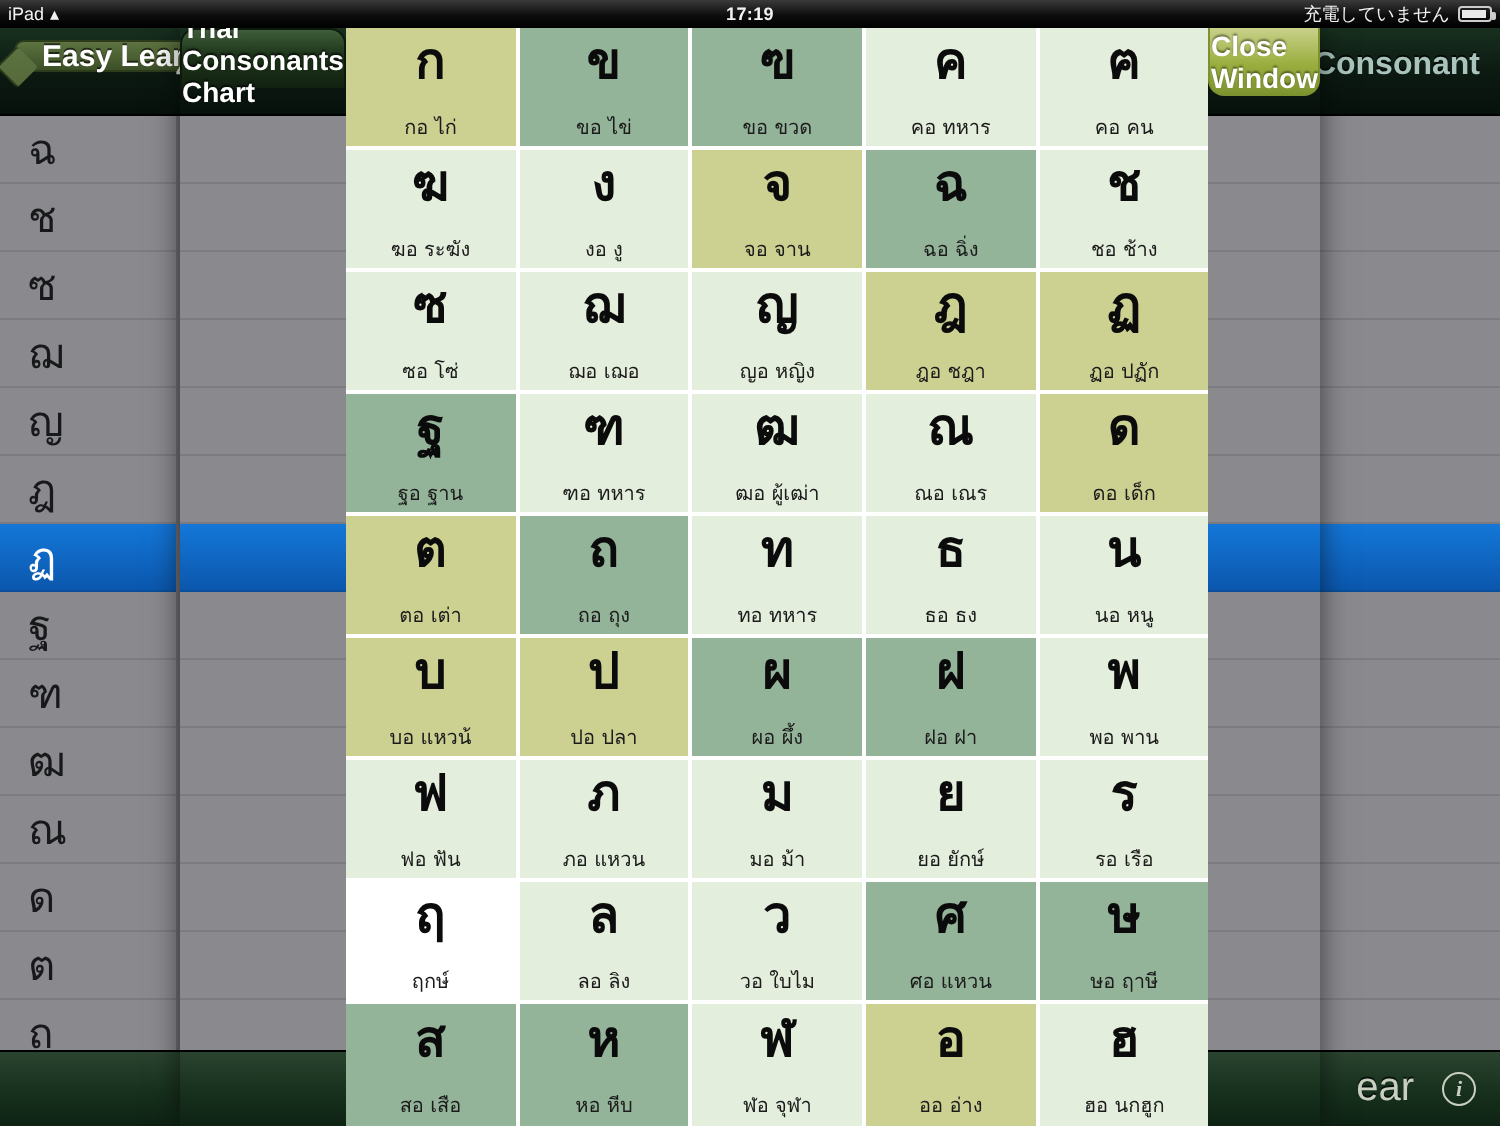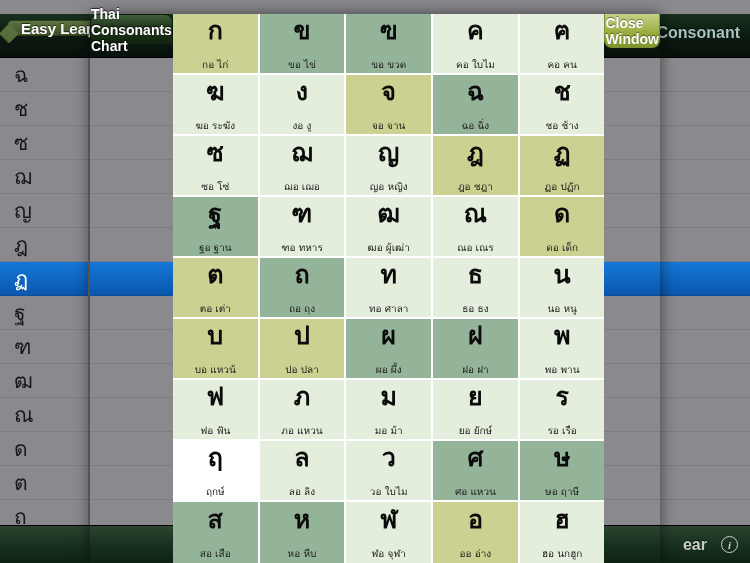--- a/index.html
+++ b/index.html
@@ -72,21 +72,21 @@
   }
 
   
   .bg-toolbar{
     position:absolute; left:0; bottom:0; width:750px; height:38px; z-index:5;
     background:linear-gradient(#2b4430,#17301d 55%,#0e2214);
     border-top:1px solid #000;
     display:flex; align-items:center; justify-content:flex-end;
     padding-right:12px; gap:14px;
   }
-  .bt-label{ color:#c9cfc0; font-size:16px; font-weight:bold; text-shadow:0 -1px 0 rgba(0,0,0,.7);}
+  .bt-label{ color:#c9cfc0; font-size:20px; font-weight:normal; text-shadow:0 -1px 0 rgba(0,0,0,.7);}
   .info-icon{
     width:17px;height:17px;border-radius:50%;border:1.5px solid #c9cfc0;
     color:#c9cfc0; font-size:11px; font-style:italic; font-weight:bold;
     display:flex; align-items:center; justify-content:center;
     font-family:"Liberation Serif",serif;
   }
 
   
   .modal{
     position:absolute; left:90px; top:14px; width:570px; height:549px;
@@ -135,20 +135,33 @@
     color:#ffffff; font-size:14px; font-weight:bold;
     text-shadow:0 -1px 1px rgba(0,0,0,.45);
     border:1px solid #7d9131; border-top:none;
   }
 </style>
 </head>
 <body>
 
 <div id="screen">
 
+  <div class="statusbar">
+    <div class="sb-left">
+      <span>iPad</span>
+      <span class="wifi-icon">▴</span>
+    </div>
+    <div class="sb-center">17:19</div>
+    <div class="sb-right">
+      <span>充電していません</span>
+      <span class="batt">
+          <i></i>
+        </span>
+    </div>
+  </div>
 
   <div class="bg-navbar"></div>
   <div class="bg-back">Easy Learn...</div>
   <div class="bg-count">4</div>
   <div class="bg-title">id Consonant</div>
 
   <div class="bg-list" id="bglist">
       <div class="bg-row">
         <span>ฉ</span>
       </div>
@@ -213,21 +226,21 @@
           <div class="cell" style="background: rgb(148, 180, 154);">
             <div class="ch">ข</div>
             <div class="nm">ขอ ไข่</div>
           </div>
           <div class="cell" style="background: rgb(148, 180, 154);">
             <div class="ch">ฃ</div>
             <div class="nm">ขอ ขวด</div>
           </div>
           <div class="cell" style="background: rgb(228, 238, 220);">
             <div class="ch">ค</div>
-            <div class="nm">คอ ใบไม</div>
+            <div class="nm">คอ ทหาร</div>
           </div>
           <div class="cell" style="background: rgb(228, 238, 220);">
             <div class="ch">ฅ</div>
             <div class="nm">คอ คน</div>
           </div>
         </div>
         <div class="grow">
           <div class="cell" style="background: rgb(228, 238, 220);">
             <div class="ch">ฆ</div>
             <div class="nm">ฆอ ระฆัง</div>
@@ -297,21 +310,21 @@
           <div class="cell" style="background: rgb(204, 209, 145);">
             <div class="ch">ต</div>
             <div class="nm">ตอ เต่า</div>
           </div>
           <div class="cell" style="background: rgb(148, 180, 154);">
             <div class="ch">ถ</div>
             <div class="nm">ถอ ถุง</div>
           </div>
           <div class="cell" style="background: rgb(228, 238, 220);">
             <div class="ch">ท</div>
-            <div class="nm">ทอ ศาลา</div>
+            <div class="nm">ทอ ทหาร</div>
           </div>
           <div class="cell" style="background: rgb(228, 238, 220);">
             <div class="ch">ธ</div>
             <div class="nm">ธอ ธง</div>
           </div>
           <div class="cell" style="background: rgb(228, 238, 220);">
             <div class="ch">น</div>
             <div class="nm">นอ หนู</div>
           </div>
         </div>

